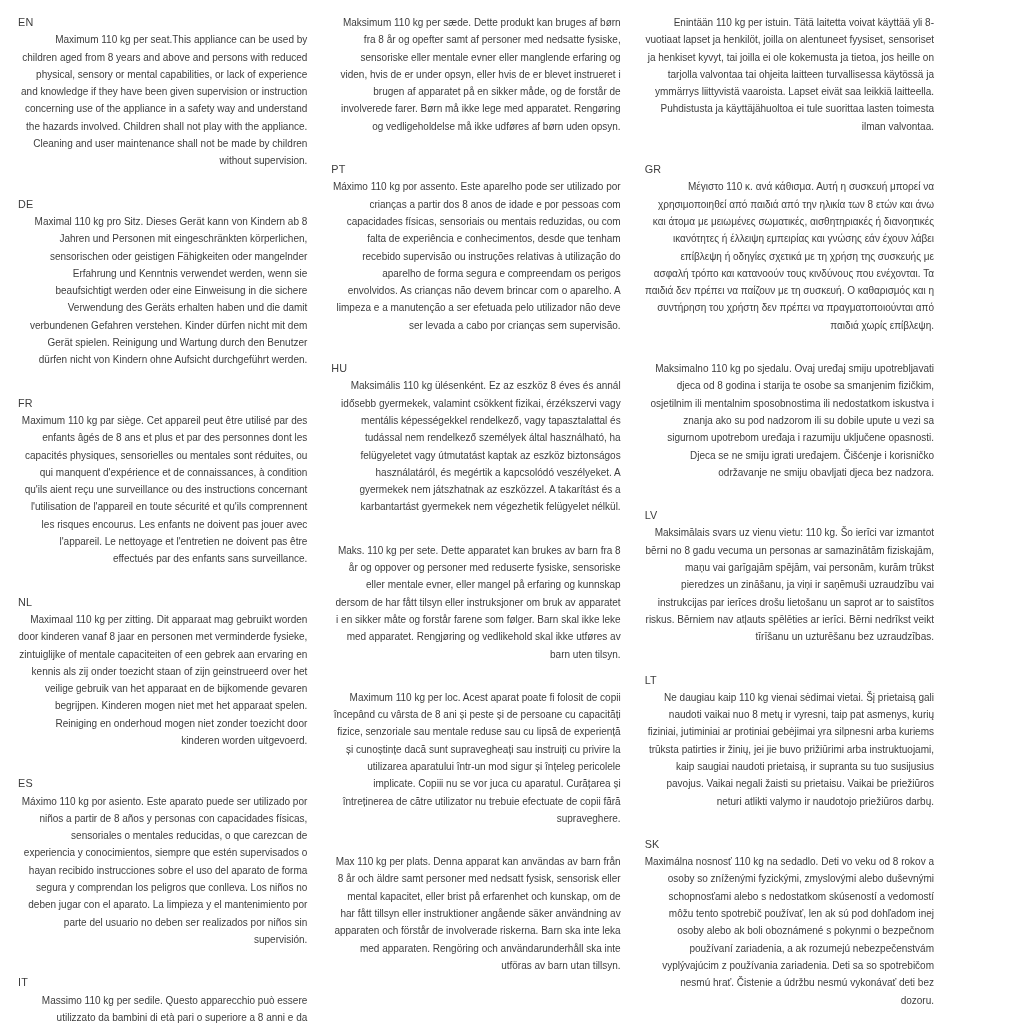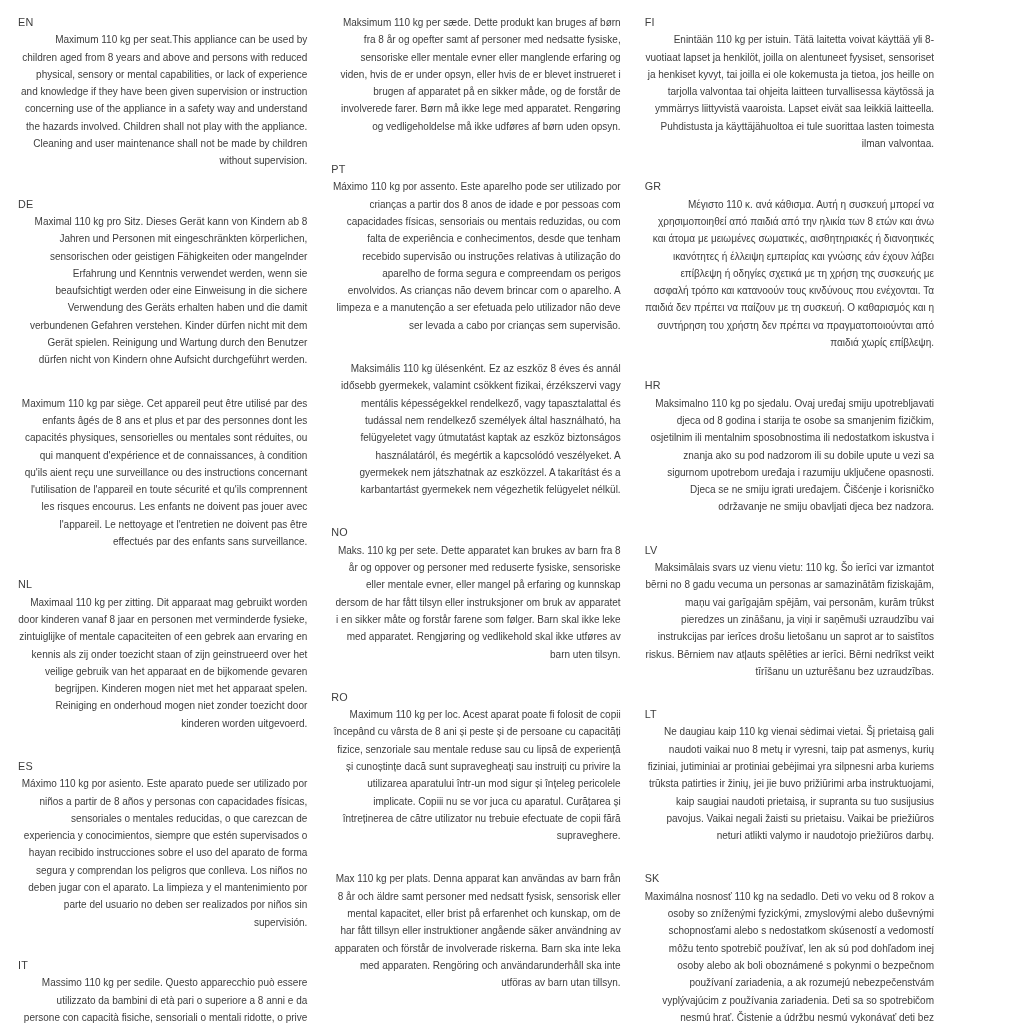--- a/index.html
+++ b/index.html
@@ -55,20 +55,21 @@
     <div class="code">EN</div>
     <p class="text">Maximum 110 kg per seat.This appliance can be used by children aged from 8 years and above and persons with reduced physical, sensory or mental capabilities, or lack of experience and knowledge if they have been given supervision or instruction concerning use of the appliance in a safety way and understand the hazards involved. Children shall not play with the appliance. Cleaning and user maintenance shall not be made by children without supervision.</p>
   </div>
 
   <div class="section">
     <div class="code">DE</div>
     <p class="text">Maximal 110 kg pro Sitz. Dieses Gerät kann von Kindern ab 8 Jahren und Personen mit eingeschränkten körperlichen, sensorischen oder geistigen Fähigkeiten oder mangelnder Erfahrung und Kenntnis verwendet werden, wenn sie beaufsichtigt werden oder eine Einweisung in die sichere Verwendung des Geräts erhalten haben und die damit verbundenen Gefahren verstehen. Kinder dürfen nicht mit dem Gerät spielen. Reinigung und Wartung durch den Benutzer dürfen nicht von Kindern ohne Aufsicht durchgeführt werden.</p>
   </div>
 
   <div class="section">
+    <div class="code">FR</div>
     <p class="text">Maximum 110 kg par siège. Cet appareil peut être utilisé par des enfants âgés de 8 ans et plus et par des personnes dont les capacités physiques, sensorielles ou mentales sont réduites, ou qui manquent d'expérience et de connaissances, à condition qu'ils aient reçu une surveillance ou des instructions concernant l'utilisation de l'appareil en toute sécurité et qu'ils comprennent les risques encourus. Les enfants ne doivent pas jouer avec l'appareil. Le nettoyage et l'entretien ne doivent pas être effectués par des enfants sans surveillance.</p>
   </div>
 
   <div class="section">
     <div class="code">NL</div>
     <p class="text">Maximaal 110 kg per zitting. Dit apparaat mag gebruikt worden door kinderen vanaf 8 jaar en personen met verminderde fysieke, zintuiglijke of mentale capaciteiten of een gebrek aan ervaring en kennis als zij onder toezicht staan of zijn geinstrueerd over het veilige gebruik van het apparaat en de bijkomende gevaren begrijpen. Kinderen mogen niet met het apparaat spelen. Reiniging en onderhoud mogen niet zonder toezicht door kinderen worden uitgevoerd.</p>
   </div>
 
   <div class="section">
     <div class="code">ES</div>
@@ -85,51 +86,48 @@
   <div class="section">
     <p class="text">Maksimum 110 kg per sæde. Dette produkt kan bruges af børn fra 8 år og opefter samt af personer med nedsatte fysiske, sensoriske eller mentale evner eller manglende erfaring og viden, hvis de er under opsyn, eller hvis de er blevet instrueret i brugen af apparatet på en sikker måde, og de forstår de involverede farer. Børn må ikke lege med apparatet. Rengøring og vedligeholdelse må ikke udføres af børn uden opsyn.</p>
   </div>
 
   <div class="section">
     <div class="code">PT</div>
     <p class="text">Máximo 110 kg por assento. Este aparelho pode ser utilizado por crianças a partir dos 8 anos de idade e por pessoas com capacidades físicas, sensoriais ou mentais reduzidas, ou com falta de experiência e conhecimentos, desde que tenham recebido supervisão ou instruções relativas à utilização do aparelho de forma segura e compreendam os perigos envolvidos. As crianças não devem brincar com o aparelho. A limpeza e a manutenção a ser efetuada pelo utilizador não deve ser levada a cabo por crianças sem supervisão.</p>
   </div>
 
   <div class="section">
+    <div class="code">HU</div>
     <p class="text">Maksimális 110 kg ülésenként. Ez az eszköz 8 éves és annál idősebb gyermekek, valamint csökkent fizikai, érzékszervi vagy mentális képességekkel rendelkező, vagy tapasztalattal és tudással nem rendelkező személyek által használható, ha felügyeletet vagy útmutatást kaptak az eszköz biztonságos használatáról, és megértik a kapcsolódó veszélyeket. A gyermekek nem játszhatnak az eszközzel. A takarítást és a karbantartást gyermekek nem végezhetik felügyelet nélkül.</p>
   </div>
 
   <div class="section">
-    <div class="code">NO</div>
     <p class="text">Maks. 110 kg per sete. Dette apparatet kan brukes av barn fra 8 år og oppover og personer med reduserte fysiske, sensoriske eller mentale evner, eller mangel på erfaring og kunnskap dersom de har fått tilsyn eller instruksjoner om bruk av apparatet i en sikker måte og forstår farene som følger. Barn skal ikke leke med apparatet. Rengjøring og vedlikehold skal ikke utføres av barn uten tilsyn.</p>
   </div>
 
   <div class="section">
-    <div class="code">RO</div>
     <p class="text">Maximum 110 kg per loc. Acest aparat poate fi folosit de copii începând cu vârsta de 8 ani și peste și de persoane cu capacități fizice, senzoriale sau mentale reduse sau cu lipsă de experiență și cunoștințe dacă sunt supravegheați sau instruiți cu privire la utilizarea aparatului într-un mod sigur și înțeleg pericolele implicate. Copiii nu se vor juca cu aparatul. Curățarea și întreținerea de către utilizator nu trebuie efectuate de copii fără supraveghere.</p>
   </div>
 
   <div class="section">
     <p class="text">Max 110 kg per plats. Denna apparat kan användas av barn från 8 år och äldre samt personer med nedsatt fysisk, sensorisk eller mental kapacitet, eller brist på erfarenhet och kunskap, om de har fått tillsyn eller instruktioner angående säker användning av apparaten och förstår de involverade riskerna. Barn ska inte leka med apparaten. Rengöring och användarunderhåll ska inte utföras av barn utan tillsyn.</p>
   </div>
 
 </div>
   <div class="column">
   <div class="section">
-    <div class="code">FI</div>
     <p class="text">Enintään 110 kg per istuin. Tätä laitetta voivat käyttää yli 8-vuotiaat lapset ja henkilöt, joilla on alentuneet fyysiset, sensoriset ja henkiset kyvyt, tai joilla ei ole kokemusta ja tietoa, jos heille on tarjolla valvontaa tai ohjeita laitteen turvallisessa käytössä ja ymmärrys liittyvistä vaaroista. Lapset eivät saa leikkiä laitteella. Puhdistusta ja käyttäjähuoltoa ei tule suorittaa lasten toimesta ilman valvontaa.</p>
   </div>
 
   <div class="section">
     <div class="code">GR</div>
     <p class="text">Μέγιστο 110 κ. ανά κάθισμα. Αυτή η συσκευή μπορεί να χρησιμοποιηθεί από παιδιά από την ηλικία των 8 ετών και άνω και άτομα με μειωμένες σωματικές, αισθητηριακές ή διανοητικές ικανότητες ή έλλειψη εμπειρίας και γνώσης εάν έχουν λάβει επίβλεψη ή οδηγίες σχετικά με τη χρήση της συσκευής με ασφαλή τρόπο και κατανοούν τους κινδύνους που ενέχονται. Τα παιδιά δεν πρέπει να παίζουν με τη συσκευή. Ο καθαρισμός και η συντήρηση του χρήστη δεν πρέπει να πραγματοποιούνται από παιδιά χωρίς επίβλεψη.</p>
   </div>
 
   <div class="section">
-    <div class="code">HR</div>
     <p class="text">Maksimalno 110 kg po sjedalu. Ovaj uređaj smiju upotrebljavati djeca od 8 godina i starija te osobe sa smanjenim fizičkim, osjetilnim ili mentalnim sposobnostima ili nedostatkom iskustva i znanja ako su pod nadzorom ili su dobile upute u vezi sa sigurnom upotrebom uređaja i razumiju uključene opasnosti. Djeca se ne smiju igrati uređajem. Čišćenje i korisničko održavanje ne smiju obavljati djeca bez nadzora.</p>
   </div>
 
   <div class="section">
     <div class="code">LV</div>
     <p class="text">Maksimālais svars uz vienu vietu: 110 kg. Šo ierīci var izmantot bērni no 8 gadu vecuma un personas ar samazinātām fiziskajām, maņu vai garīgajām spējām, vai personām, kurām trūkst pieredzes un zināšanu, ja viņi ir saņēmuši uzraudzību vai instrukcijas par ierīces drošu lietošanu un saprot ar to saistītos riskus. Bērniem nav atļauts spēlēties ar ierīci. Bērni nedrīkst veikt tīrīšanu un uzturēšanu bez uzraudzības.</p>
   </div>
 
   <div class="section">
     <div class="code">LT</div>

